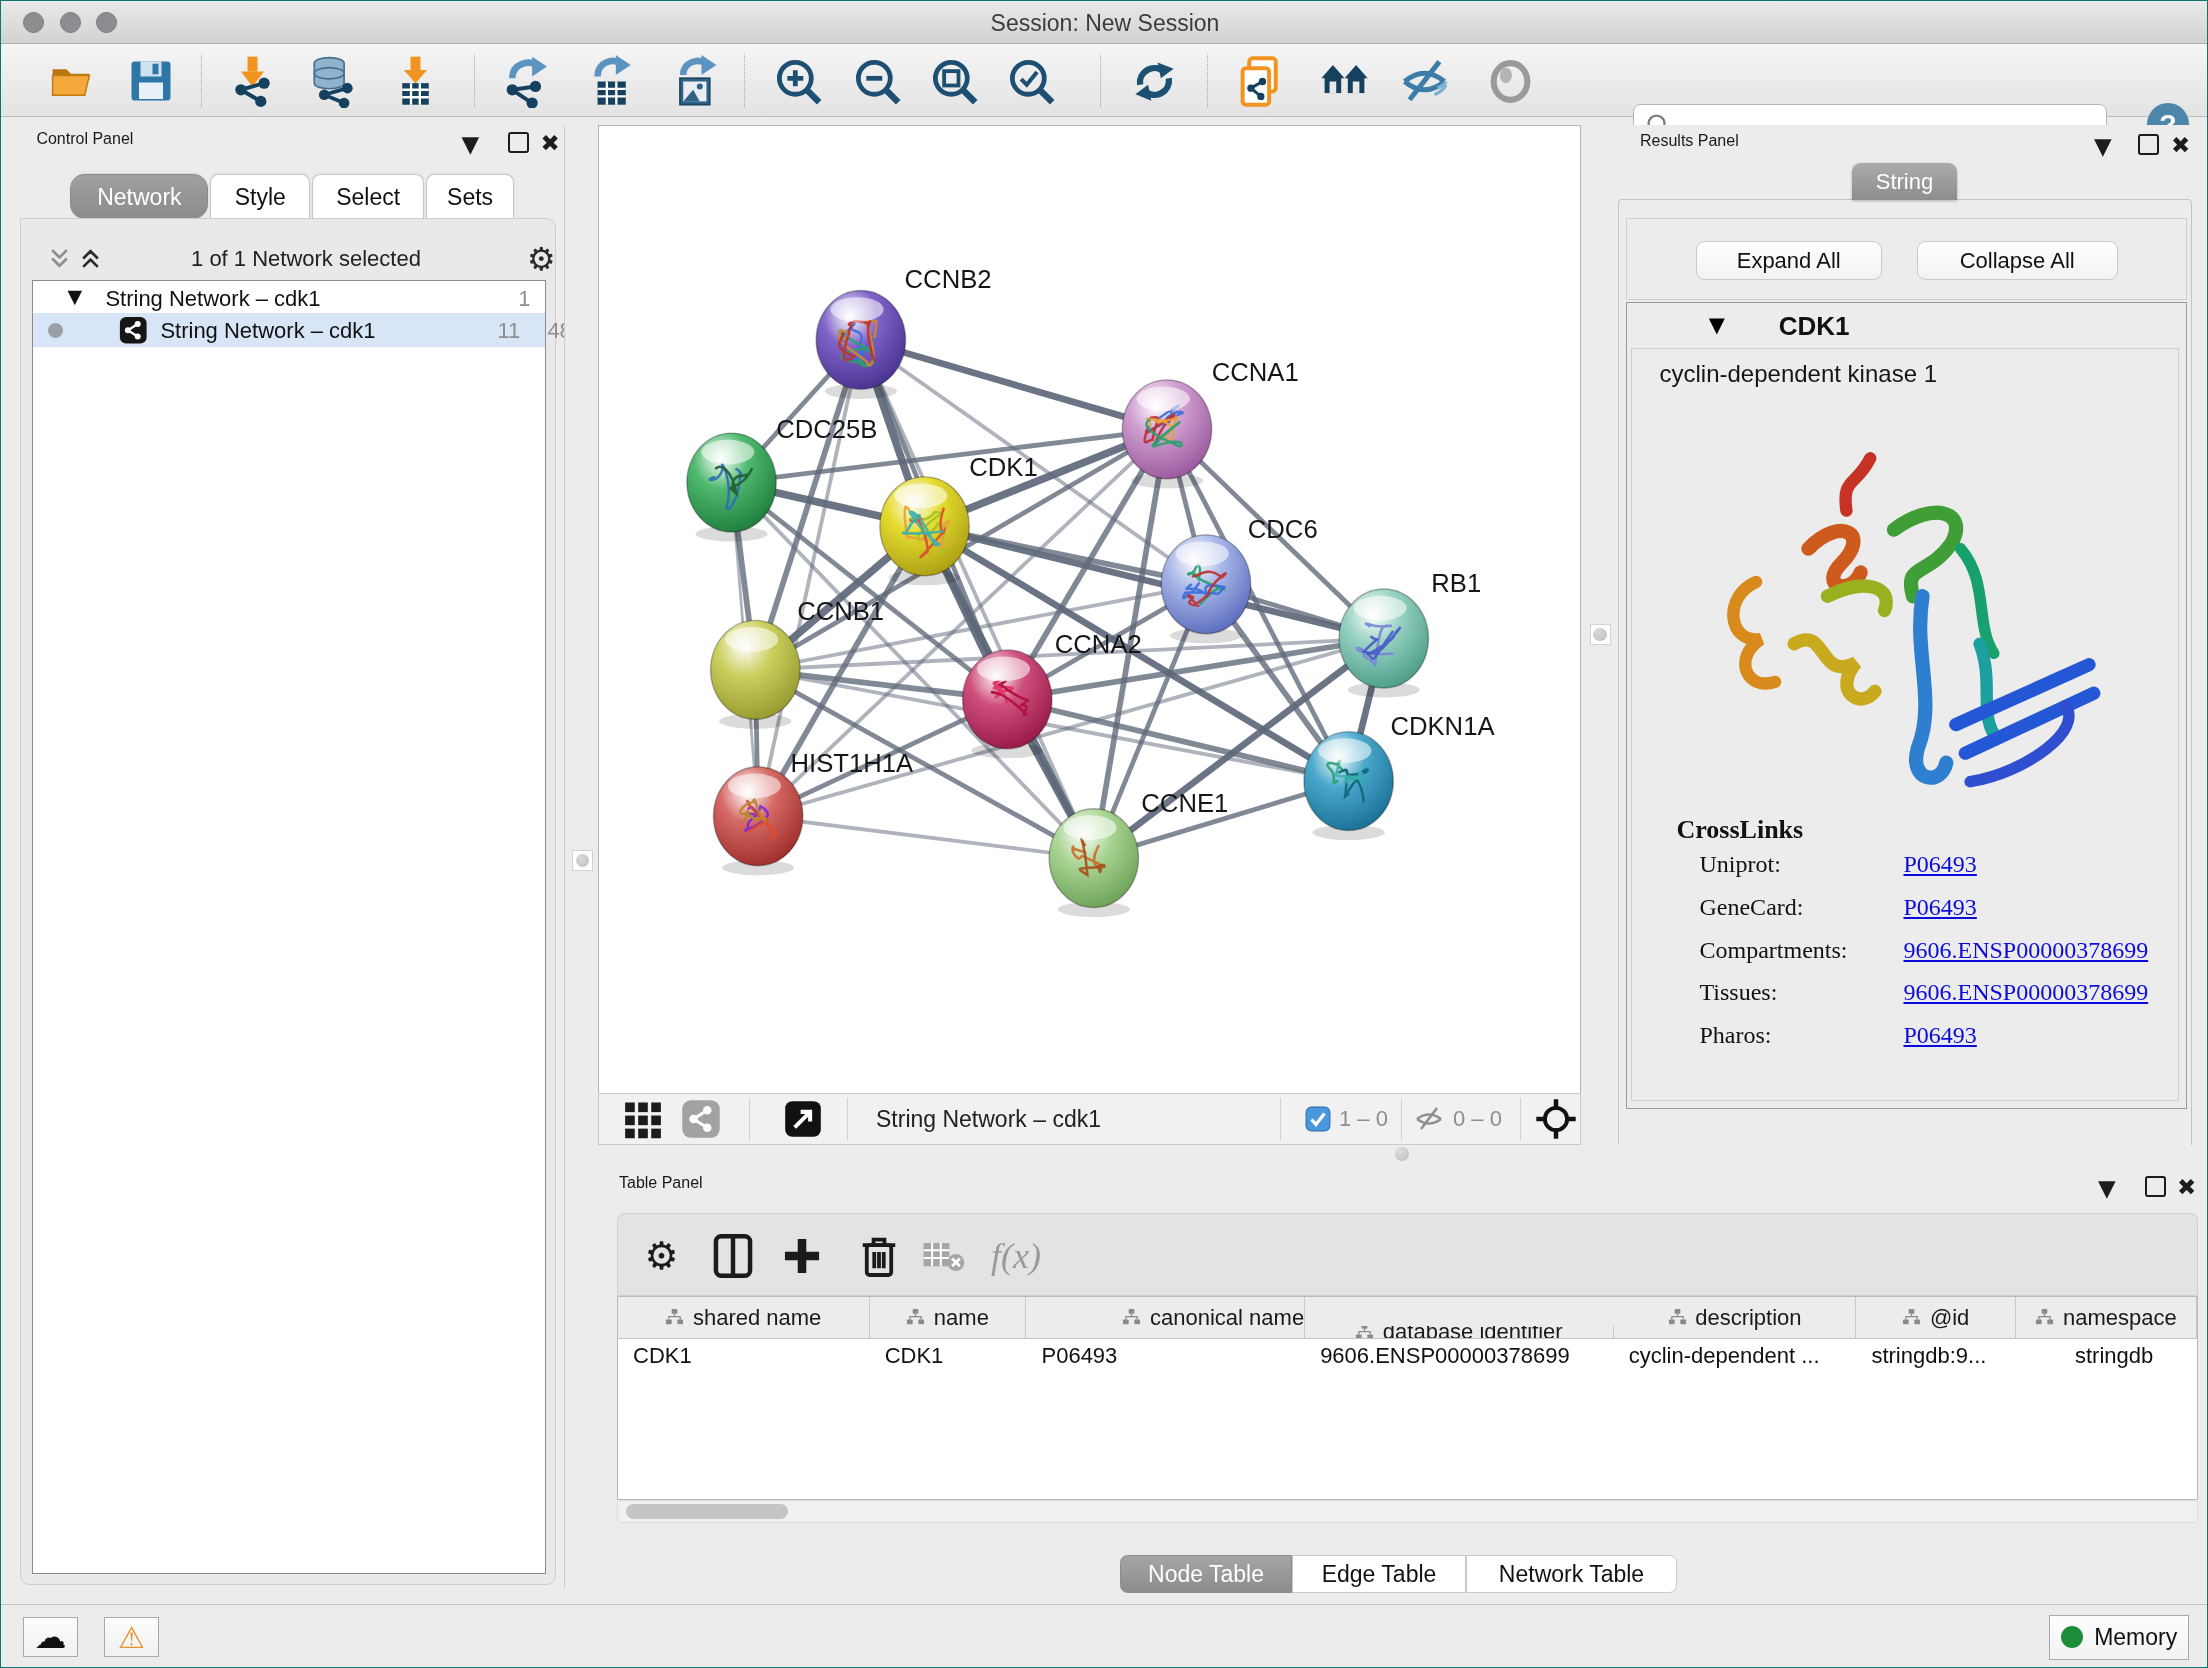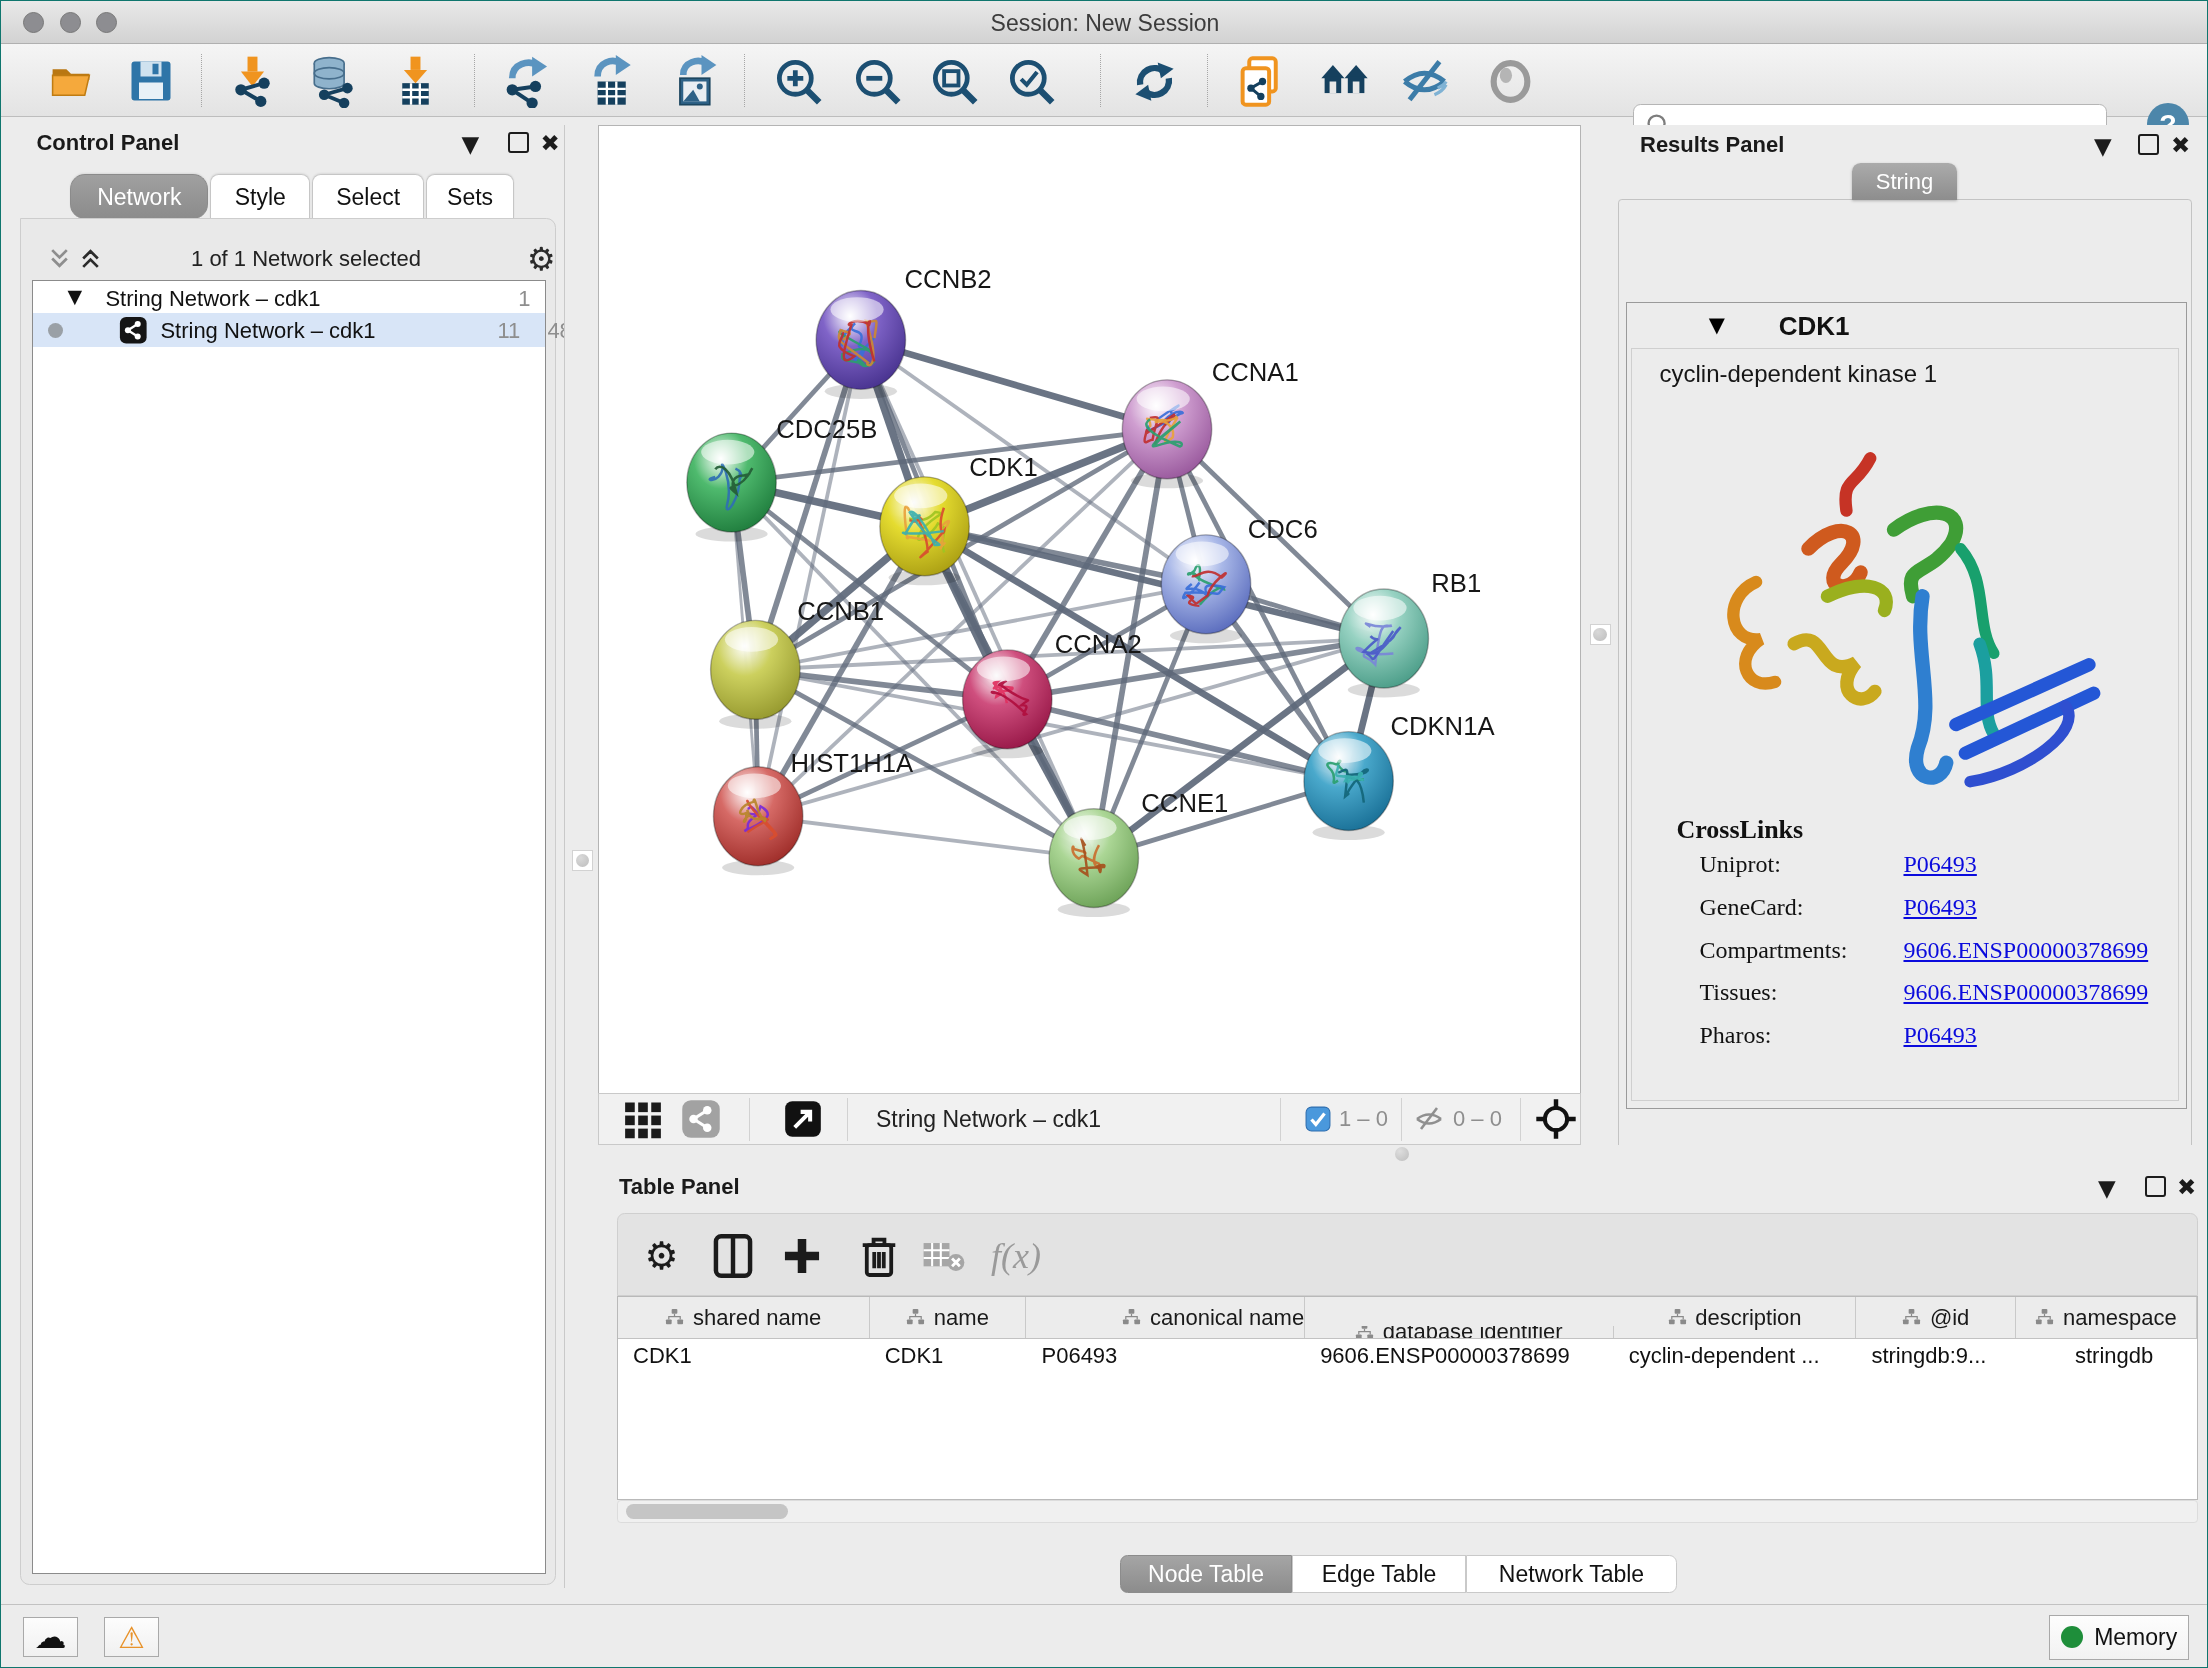--- a/index.html
+++ b/index.html
@@ -19,21 +19,21 @@
   .tb-icon { position:absolute; top:6.7px; width:61px; height:61px; display:flex; align-items:center; justify-content:center; cursor:pointer; }
   .tb-sep { position:absolute; top:9.5px; height:53px; border-left:1.9px dotted #a6a6a6; }
   .search-wrap { position:absolute; left:1632px; top:60px; width:474px; height:39px; background:#fff;
     border:1px solid #b5b5b5; border-radius:7.6px; }
   .search-wrap svg { position:absolute; left:11.4px; top:6.7px; }
   .search-wrap input { position:absolute; left:46px; top:0; width:418px; height:37px; border:none; outline:none; font-size:21px; background:transparent; }
   .help-btn { position:absolute; left:2146px; top:59px; width:42px; height:42px; border-radius:50%;
     background:#4c86aa; color:#fff; font-size:28.5px; font-weight:bold; display:flex; align-items:center; justify-content:center; cursor:pointer; }
 
   
-  .panel-title { font-size:22px; color:#1a1a1a;font-weight:bold; }
+  .panel-title { font-size:16px; color:#1a1a1a; }
   .chrome { position:absolute; font-family:"DejaVu Sans",sans-serif; color:#1c1c1c; font-size:23px; cursor:pointer; line-height:23px; }
   .chrome.sq { width:21px; height:21px; border:2.9px solid #1c1c1c; border-radius:2.9px; }
 
   
   .control-panel { position:absolute; left:11.4px; top:124px; width:552px; height:1463px; background:#ececec; }
   .cp-content { position:absolute; left:7.6px; top:93px; width:536px; height:1367px; background:#e9e9e9;
     border:1px solid #cdcdcd; border-radius:0 9.5px 9.5px 9.5px; }
   .tabs-row { position:absolute; display:flex; }
   .tab { height:45px; display:flex; align-items:center; justify-content:center; font-size:23px;
     border:1px solid #c6c6c6; border-bottom:none; border-radius:8.6px 8.6px 0 0; background:#fff; color:#111;
@@ -604,20 +604,24 @@
     <div class="split-handle" style="left:7.6px;top:499px"></div>
   </div>
 
   <div class="results-panel">
     <div class="panel-title" style="position:absolute;left:22px;top:6.7px">Results Panel</div>
     <div class="chrome" style="left:476px;top:9.5px">▼</div>
     <div class="chrome sq" style="left:520px;top:8.6px"></div>
     <div class="chrome" style="left:553px;top:8.6px;font-weight:bold">✖</div>
     <div class="string-tab">String</div>
     <div class="rp-outer">
+      <div class="rp-buttons">
+        <div class="rp-btn" style="left:69px;width:186px">Expand All</div>
+        <div class="rp-btn" style="left:290px;width:201px">Collapse All</div>
+      </div>
       <div class="rp-section">
         <div class="rp-sec-head">
           <span style="position:absolute;left:82px;top:9.5px;font-size:21px;font-family:'DejaVu Sans',sans-serif">▼</span>
           <span style="position:absolute;left:152px;top:7.6px;font-size:26px;font-weight:bold;color:#111">CDK1</span>
         </div>
         <div class="rp-inner">
           <div style="position:absolute;left:27px;top:11.4px;font-size:24px;color:#161616">cyclin-dependent kinase 1</div>
           <svg style="position:absolute;left:28.5px;top:57px" width="485" height="409" viewBox="0 0 500 430">
             <path d="M215,55 C200,85 185,75 190,110" stroke="#c63325" stroke-width="13" fill="none" stroke-linecap="round"></path>
             <path d="M150,150 C185,115 215,135 185,165 C160,190 195,200 205,175" stroke="#cf5a1e" stroke-width="15" fill="none" stroke-linecap="round"></path>

